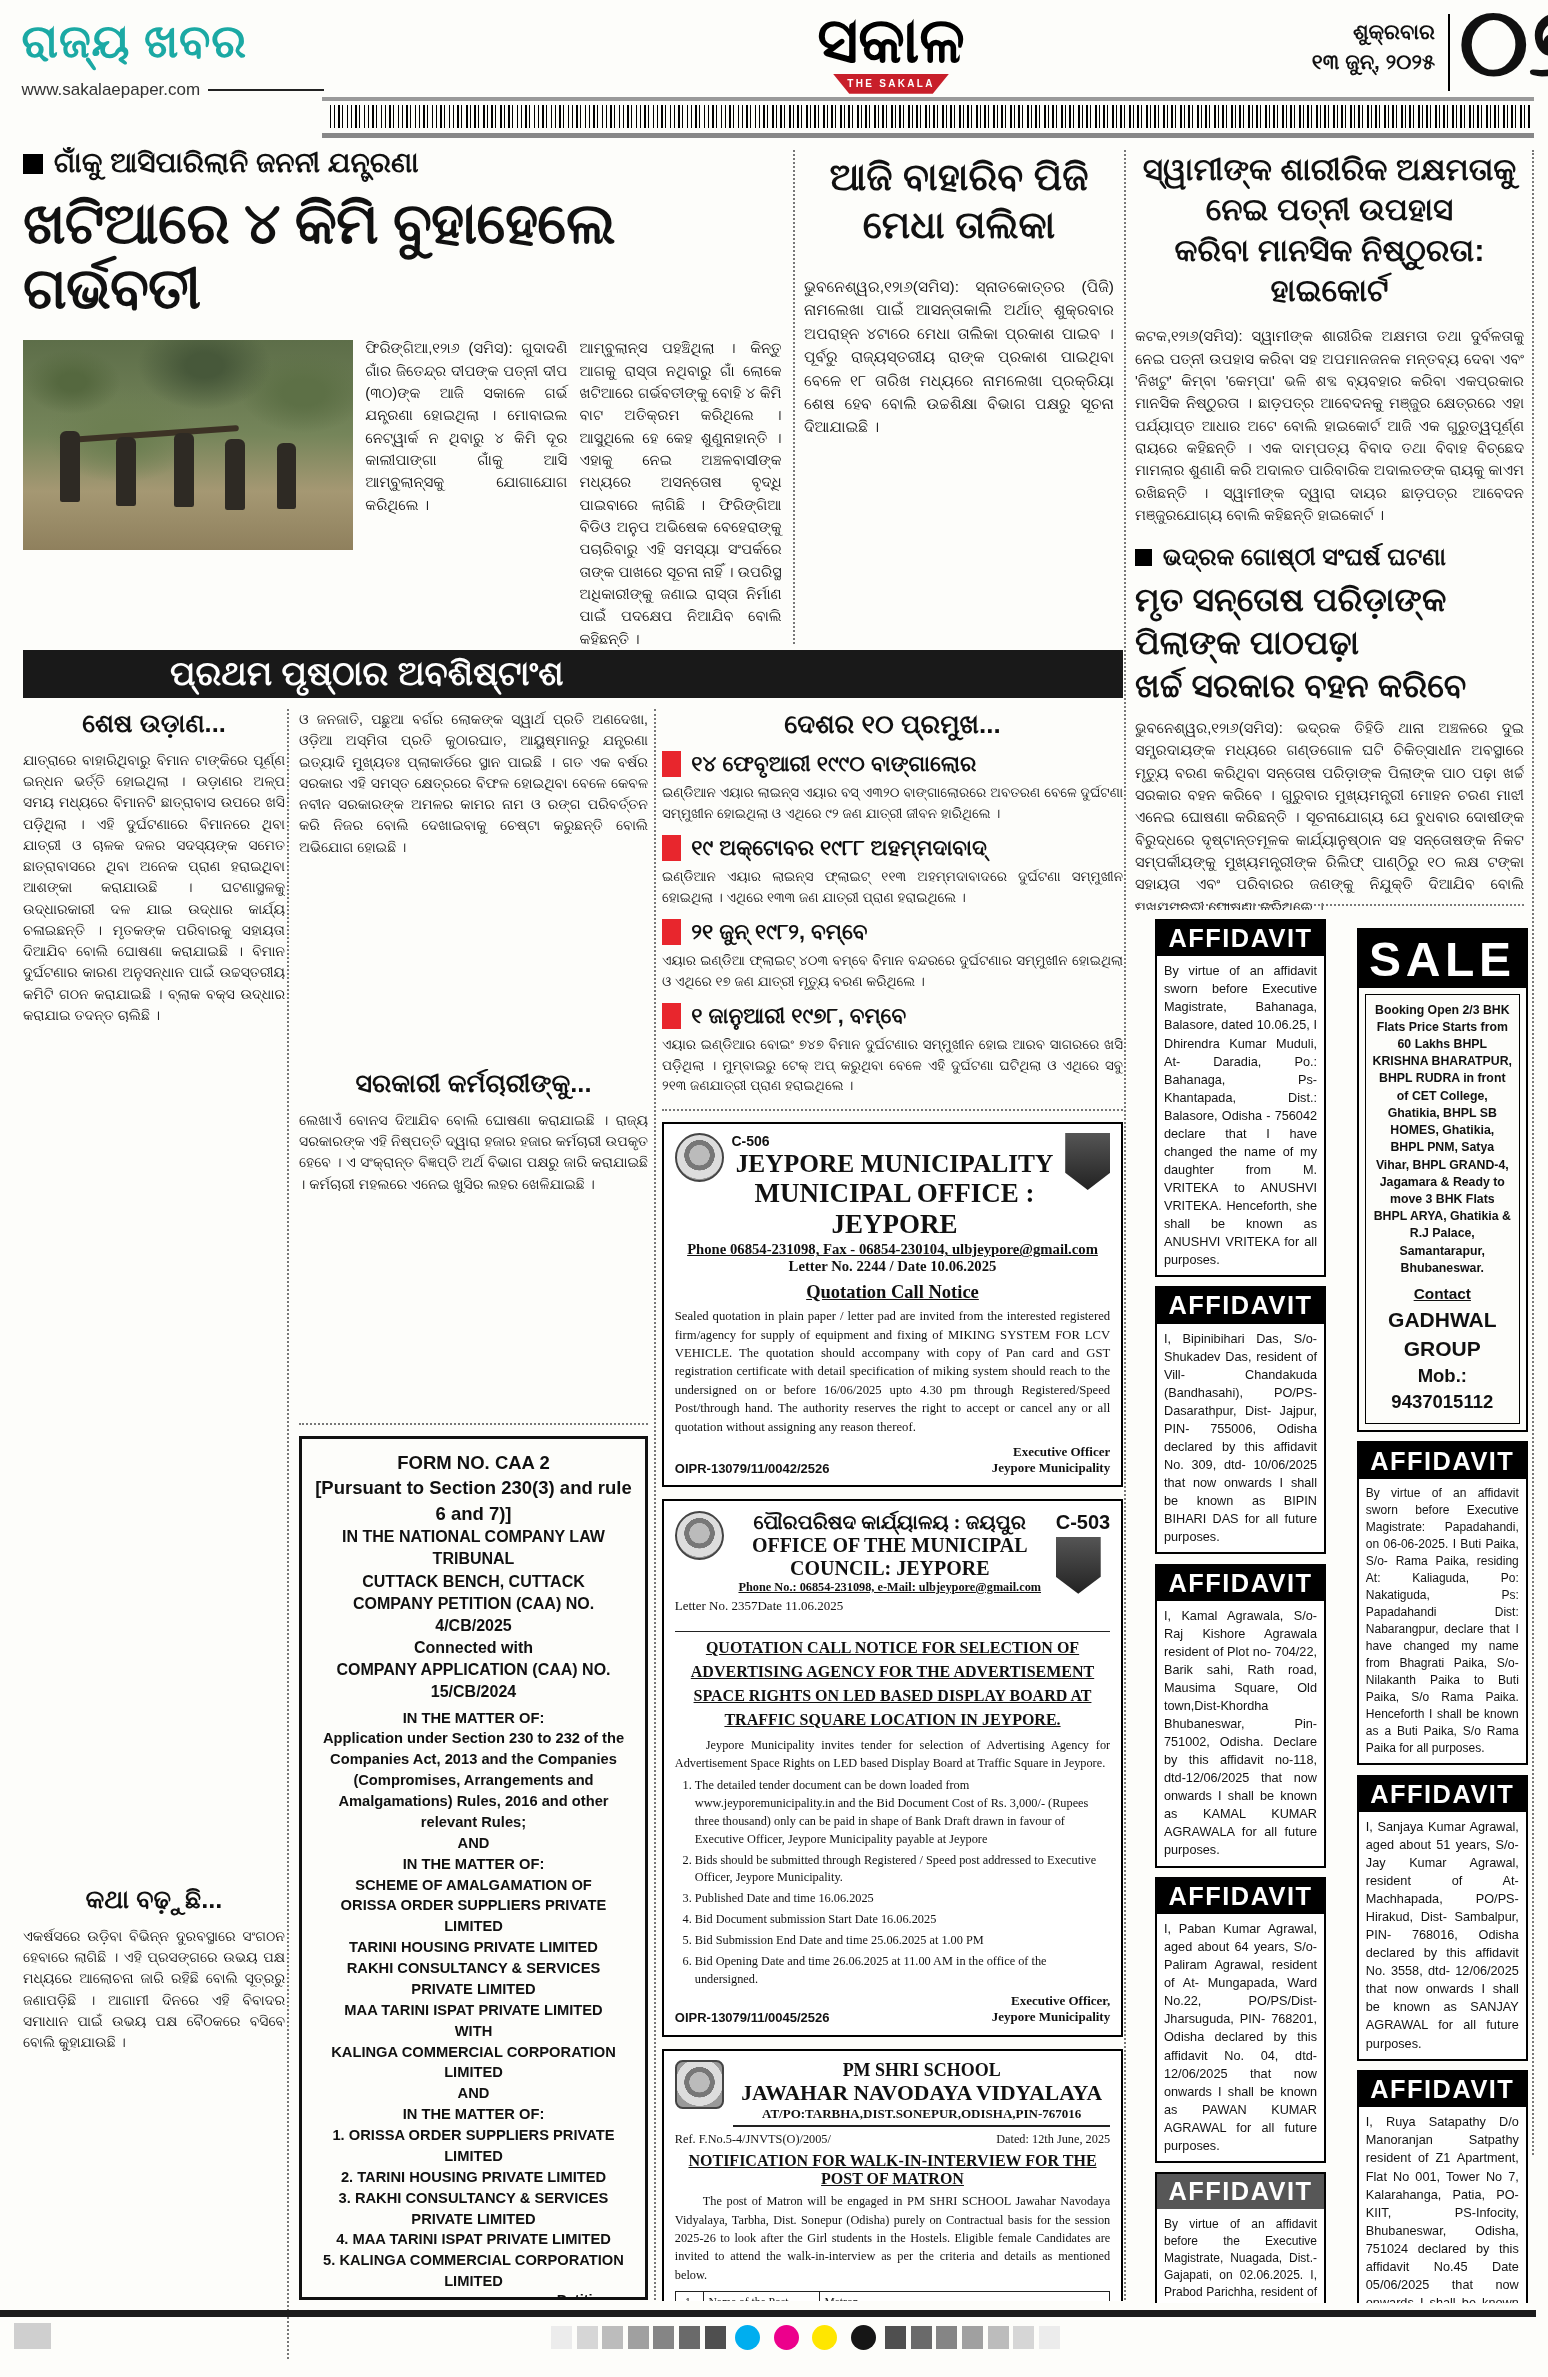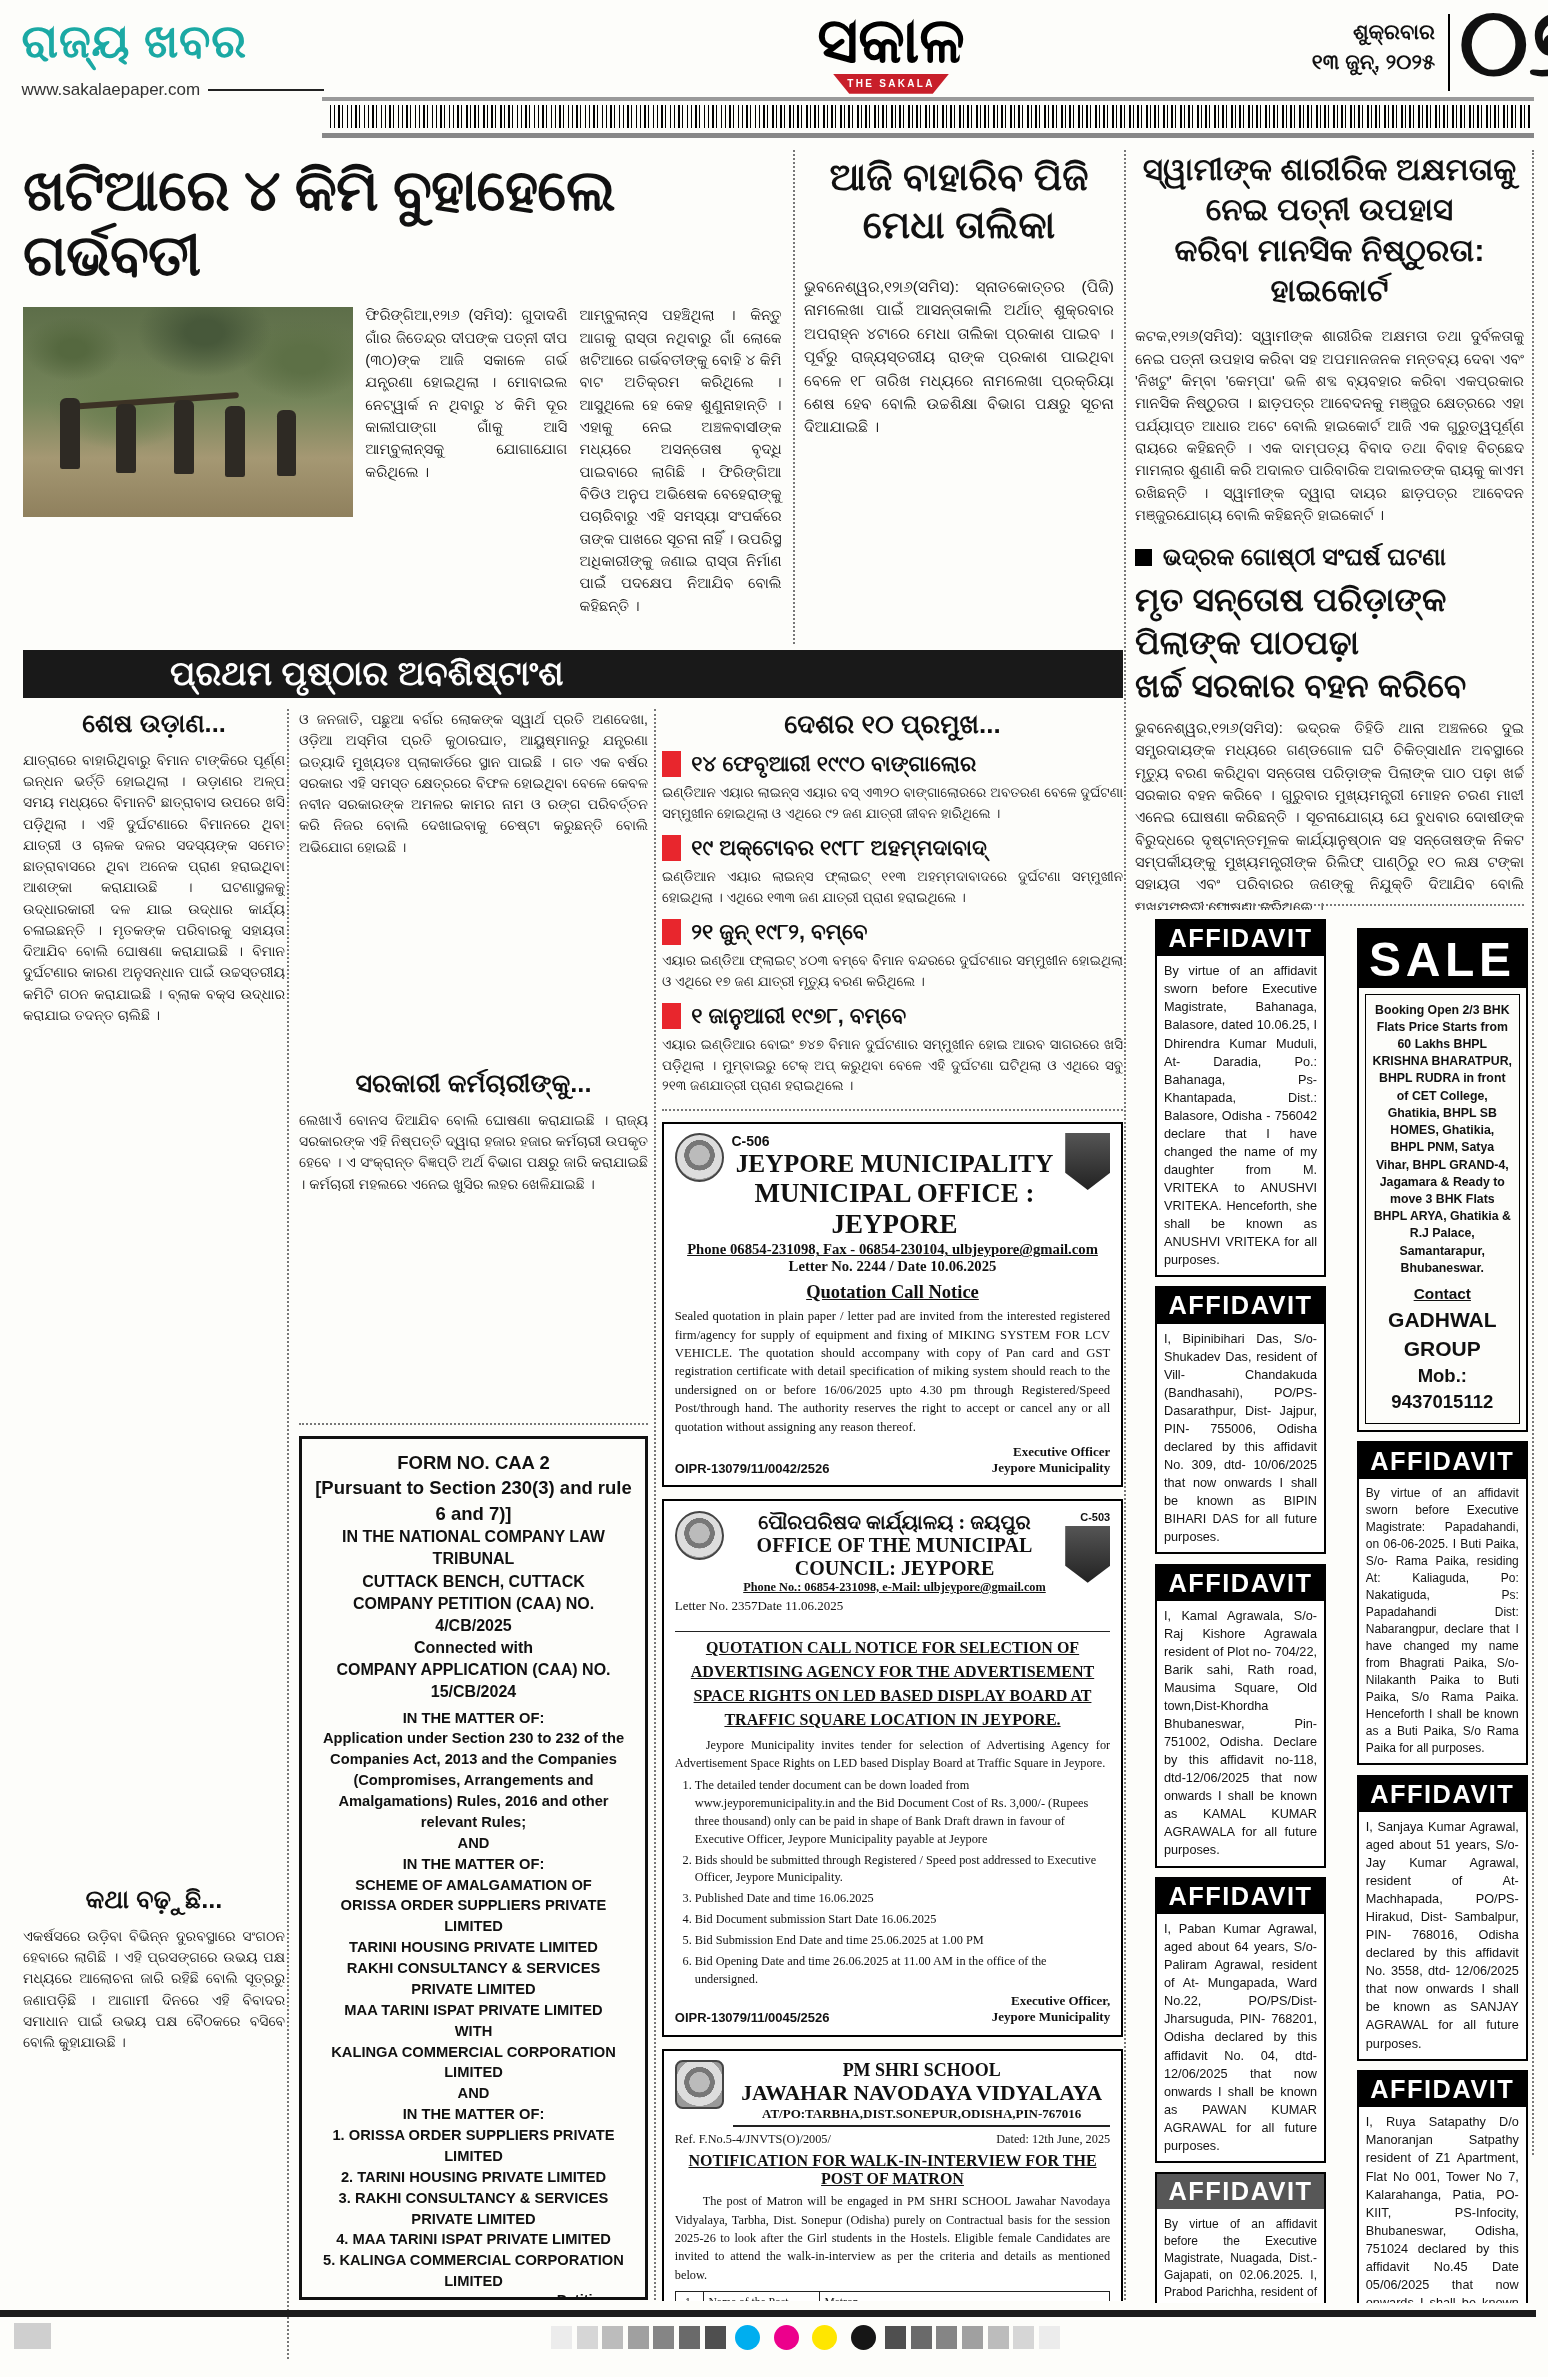--- a/index.html
+++ b/index.html
@@ -116,20 +116,24 @@
   <div>ଶୁକ୍ରବାର</div>
   <div>୧୩ ଜୁନ୍, ୨୦୨୫</div>
 </div>
 <div class="abs mast-vline"></div>
 <div class="abs page-num">୦୭</div>
 <div class="abs rule1"></div>
 <div class="abs barcode"></div>
 <div class="abs rule2"></div>
 
 <div class="abs" style="left:23px; top:147px; width:765px; height:500px; overflow:hidden;">
+  <div class="kicker">
+    <span class="sq"></span>
+    <span>ଗାଁକୁ ଆସିପାରିଲାନି ଜନନୀ ଯନ୍ତ୍ରଣା</span>
+  </div>
   <div class="lead-headline">ଖଟିଆରେ ୪ କିମି ବୁହାହେଲେ ଗର୍ଭବତୀ</div>
   <div style="display:flex; gap:12.3px;">
     <div class="photo">
       <div class="pole" style="left:46px; top:91px; width:170px; transform:rotate(-4deg);"></div>
       <div class="fig" style="left:37px; top:91px; width:20px; height:71px;"></div>
       <div class="fig" style="left:93px; top:97px; width:20px; height:69px;"></div>
       <div class="fig" style="left:151px; top:93px; width:20px; height:74px;"></div>
       <div class="fig" style="left:202px; top:99px; width:20px; height:71px;"></div>
       <div class="fig" style="left:254px; top:103px; width:18.5px; height:66px;"></div>
     </div>
@@ -266,21 +270,21 @@
 
   <div class="nbox serif" style="margin-top:12.3px;">
     <div style="display:flex; gap:7.7px; align-items:flex-start;">
       <div class="emblem"></div>
       <div style="flex:1; text-align:center;">
         <div class="b" style="font-size:20px;">ପୌରପରିଷଦ କାର୍ଯ୍ୟାଳୟ : ଜୟପୁର</div>
         <div class="b" style="font-size:20px;">OFFICE OF THE MUNICIPAL COUNCIL: JEYPORE</div>
         <div class="b u" style="font-size:12.3px;">Phone No.: 06854-231098, e-Mail: ulbjeypore@gmail.com</div>
       </div>
       <div style="text-align:right;">
-        <div class="b" style="font-size:11px; font-family:'Liberation Sans',sans-serif;">C-503</div>
+        <div class="b" style="font-size:20px; font-family:'Liberation Sans',sans-serif;">C-503</div>
         <div class="shield" style="margin-top:3.1px;"></div>
       </div>
     </div>
     <div style="display:flex; font-weight:normal; font-size:13px; border-bottom:1.5px solid #222; padding-bottom:17px; margin-top:3.1px;">
       <span>Letter No. 2357</span>
       <span>Date 11.06.2025</span>
     </div>
     <div class="ctr c503-head" style="margin-top:4.6px;">QUOTATION CALL NOTICE FOR SELECTION OF ADVERTISING AGENCY FOR THE ADVERTISEMENT SPACE RIGHTS ON LED BASED DISPLAY BOARD AT TRAFFIC SQUARE LOCATION IN JEYPORE.</div>
     <div class="just" style="font-size:12.3px; margin-top:4.6px; line-height:1.45; text-indent:31px;">Jeypore Municipality invites tender for selection of Advertising Agency for Advertisement Space Rights on LED based Display Board at Traffic Square in Jeypore.</div>
     <ol class="numlist" style="margin-top:4.6px;">

